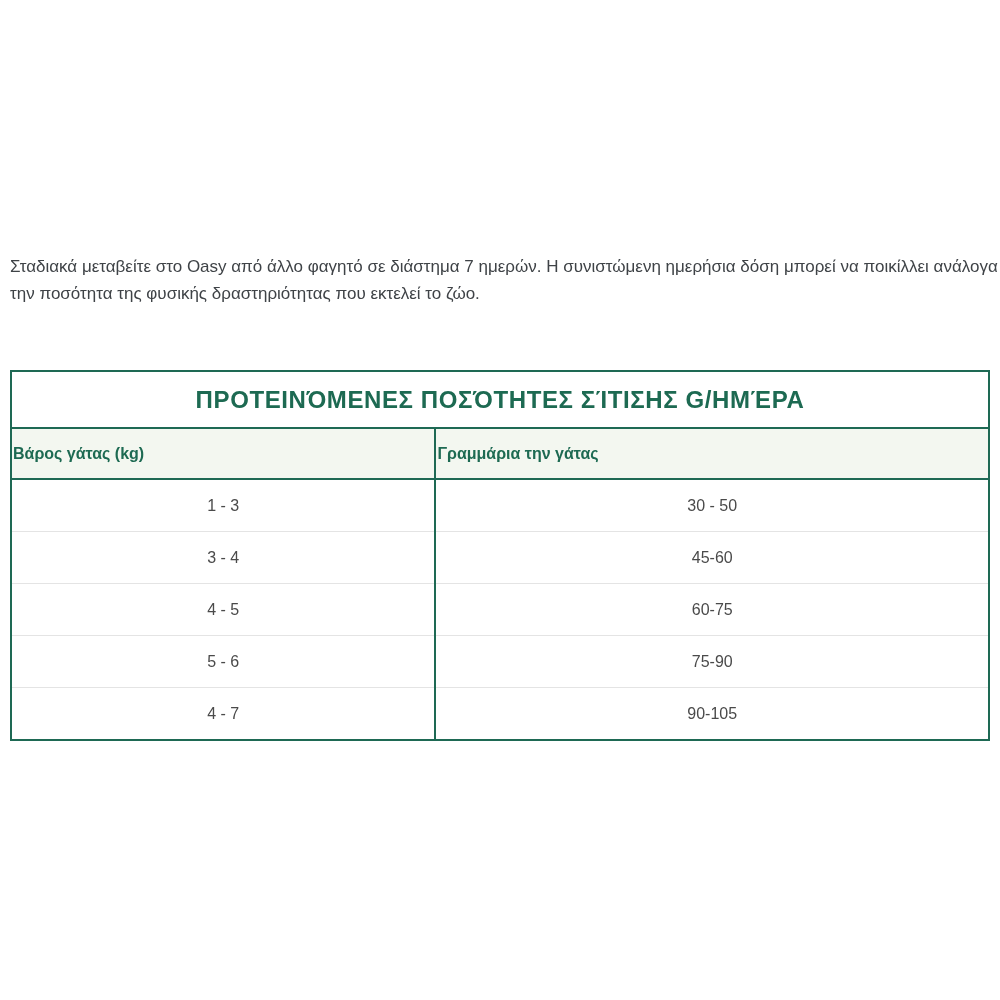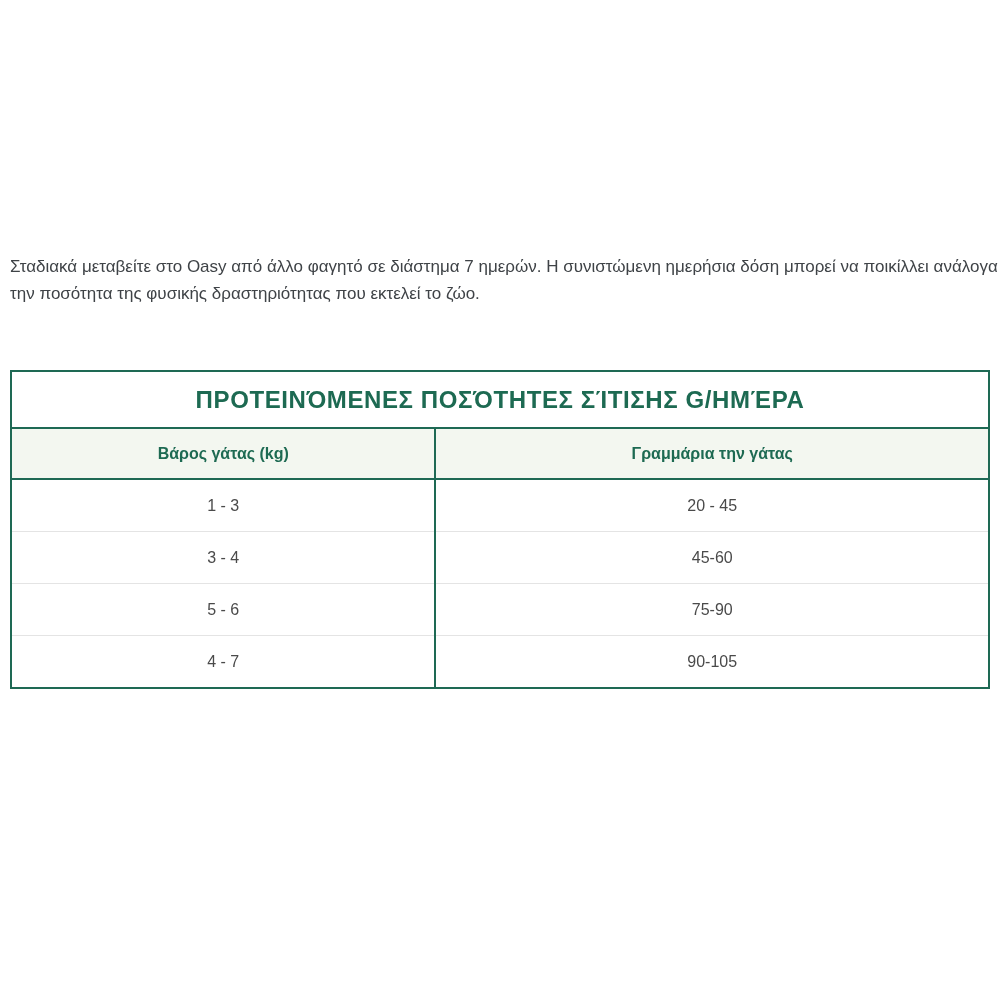--- a/index.html
+++ b/index.html
@@ -48,21 +48,21 @@
     letter-spacing: 0.6px;
     text-align: center;
     vertical-align: middle;
   }
   .feeding-table .col-header {
     height: 47px;
     background: #f3f7f0;
     color: #1d6a52;
     font-size: 16px;
     font-weight: bold;
-    text-align: center;
+    text-align: left;
     vertical-align: middle;
   }
   .feeding-table td {
     height: 49px;
     background: #ffffff;
     color: #4a4a4a;
     font-size: 16px;
     text-align: center;
     vertical-align: middle;
     border-top: 1px solid #e4e4e4;
@@ -101,25 +101,29 @@
         <th class="title-cell" colspan="2">ΠΡΟΤΕΙΝΌΜΕΝΕΣ ΠΟΣΌΤΗΤΕΣ ΣΊΤΙΣΗΣ G/ΗΜΈΡΑ</th>
       </tr>
       <tr>
         <th class="col-header">Βάρος γάτας (kg)</th>
         <th class="col-header">Γραμμάρια την γάτας</th>
       </tr>
     </thead>
     <tbody>
       <tr>
         <td>1 - 3</td>
-        <td>20 - 45</td>
+        <td>30 - 50</td>
       </tr>
       <tr>
         <td>3 - 4</td>
         <td>45-60</td>
+      </tr>
+      <tr>
+        <td>4 - 5</td>
+        <td>60-75</td>
       </tr>
       <tr>
         <td>5 - 6</td>
         <td>75-90</td>
       </tr>
       <tr>
         <td>4 - 7</td>
         <td>90-105</td>
       </tr>
     </tbody>

